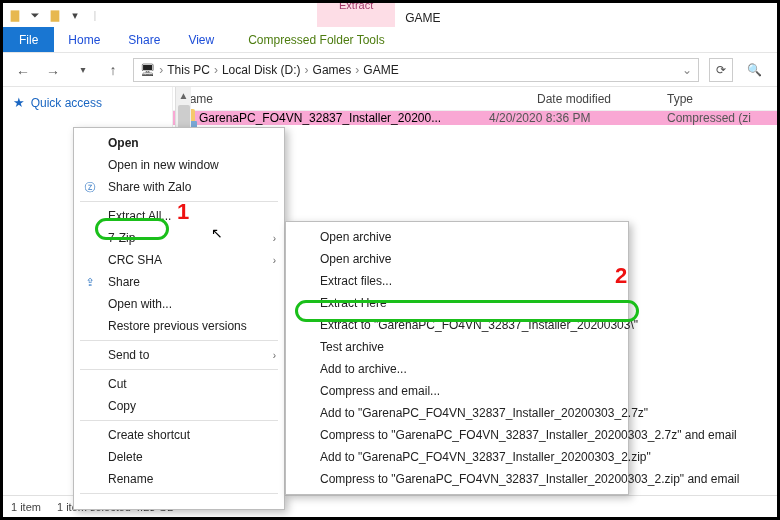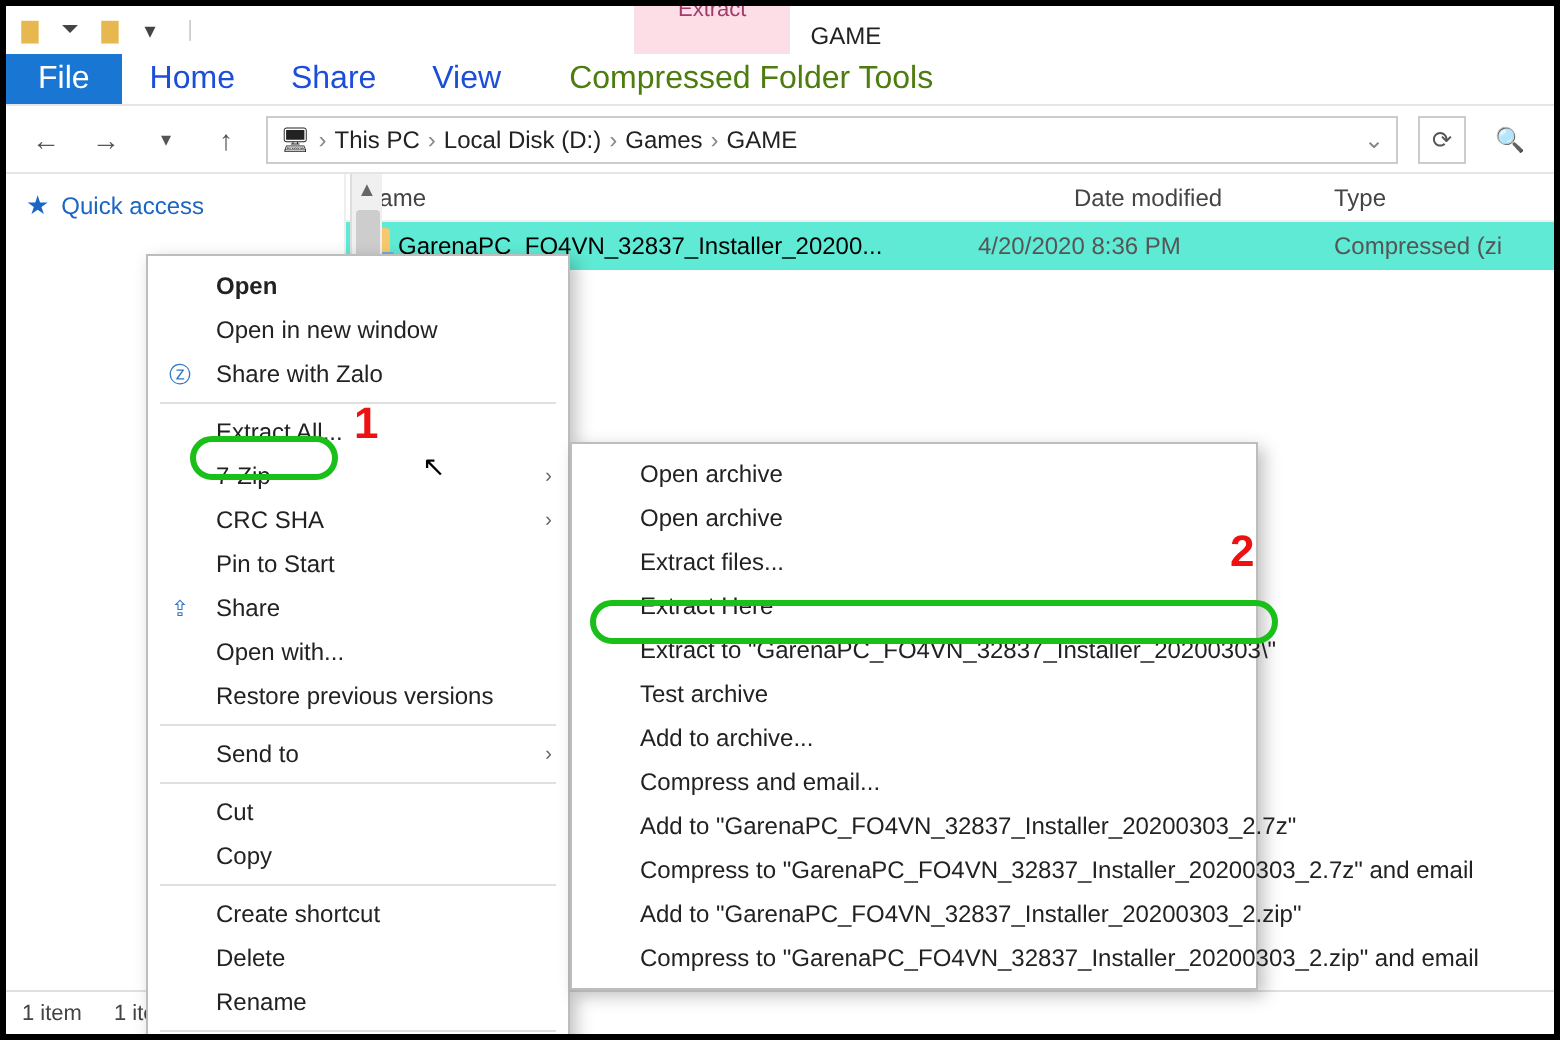--- a/index.html
+++ b/index.html
@@ -3,39 +3,39 @@
 <meta charset="utf-8">
 <style>
   * { box-sizing: border-box; margin: 0; padding: 0; font-family: "Segoe UI", Arial, sans-serif; }
   body { background: #fff; width: 780px; height: 520px; overflow: hidden; border: 3px solid #000; position: relative; }
   .titlebar { height: 24px; background: #fff; display: flex; align-items: center; padding: 0 4px; gap: 4px; font-size: 11px; }
   .titlebar .qat { display: flex; align-items: center; gap: 4px; }
   .titlebar .qat-icon { width: 16px; height: 16px; display: flex; align-items: center; justify-content: center; color: #444; font-size: 11px; }
   .tab-context { margin-left: 210px; display: flex; align-items: flex-end; height: 100%; gap: 10px; }
   .tab-context .extract-tab { background: #fddde6; color: #a33a6b; padding: 16px 22px; font-size: 11px; }
   .tab-context .win-title { font-size: 12px; color: #222; padding-bottom: 2px; }
-  .ribbon-tabs { height: 26px; background: #fff; display: flex; align-items: center; border-bottom: 1px solid #e5e5e5; font-size: 16px; }
+  .ribbon-tabs { height: 26px; background: #fff; display: flex; align-items: center; border-bottom: 1px solid #e5e5e5; font-size: 12px; }
   .ribbon-tabs .file-tab { background: #1976d2; color: #fff; padding: 0 16px; height: 100%; display: flex; align-items: center; }
   .ribbon-tabs .tab { padding: 0 14px; height: 100%; display: flex; align-items: center; color: #1d4ed8; }
   .ribbon-tabs .tool-tab { padding: 0 14px; color: #4d7c0f; }
   .navrow { height: 34px; display: flex; align-items: center; padding: 0 10px; gap: 10px; border-bottom: 1px solid #e5e5e5; }
   .nav-btn { width: 20px; height: 20px; display: flex; align-items: center; justify-content: center; color: #555; font-size: 14px; }
   .breadcrumb { flex: 1; border: 1px solid #ccc; height: 24px; display: flex; align-items: center; padding: 0 6px; font-size: 12px; gap: 4px; color: #222; }
   .breadcrumb .sep { color: #888; }
   .circ-btn { width: 24px; height: 24px; border: 1px solid #ccc; display: flex; align-items: center; justify-content: center; font-size: 12px; color: #555; }
   .content { display: flex; height: calc(100% - 24px - 26px - 34px - 22px); position: relative; }
   .sidebar { width: 170px; padding: 8px 10px; font-size: 12px; color: #222; border-right: 1px solid #eee; }
   .sidebar .qa { display: flex; align-items: center; gap: 6px; color: #1a66c2; }
   .qa-star { color: #1a66c2; font-size: 13px; }
   .listarea { flex: 1; display: flex; flex-direction: column; position: relative; }
   .list-header { display: flex; font-size: 12px; color: #444; border-bottom: 1px solid #eee; height: 24px; align-items: center; }
   .col-name { flex: 1; padding-left: 8px; }
   .col-date { width: 130px; }
   .col-type { width: 110px; }
-  .file-row { display: flex; align-items: center; height: 24px; font-size: 12px; background: #5eead4; }
+  .file-row { display: flex; align-items: center; height: 14px; font-size: 12px; background: #f9a8d4; }
   .file-row .ficon { width: 18px; height: 18px; margin: 0 4px; background: #f5c96b; border-radius: 2px; position: relative; }
   .file-row .ficon::after { content:""; position:absolute; right:-2px; bottom:-2px; width:8px; height:8px; background:#7aa8d6; border-radius:1px; }
   .file-row .fname { flex:1; overflow:hidden; white-space:nowrap; text-overflow:ellipsis; }
   .file-row .fdate { width:130px; color:#555; }
   .file-row .ftype { width:110px; color:#555; overflow:hidden; white-space:nowrap; text-overflow:ellipsis;margin-left:48px;}
   .scrollbar { position:absolute; right:338px; top:0; width:16px; height:100%; background:#f0f0f0; border-left:1px solid #ddd; display:flex; flex-direction:column; align-items:center; }
   .scroll-arrow { height:16px; width:100%; display:flex; align-items:center; justify-content:center; font-size:10px; color:#666; }
   .scroll-thumb { width:12px; height:38px; background:#cdcdcd; border-radius:2px; margin-top:2px; }
 
   .ctxmenu { position:absolute; background:#fff; border:1px solid #bdbdbd; box-shadow:3px 3px 8px rgba(0,0,0,.25); font-size:12px; color:#222; padding:4px 0; }
@@ -148,23 +148,20 @@
     </div>
   <div class="item">
       <span>7-Zip</span>
       <span class="subarrow">›</span>
     </div>
   <div class="item">
       <span>CRC SHA</span>
       <span class="subarrow">›</span>
     </div>
   <div class="item">
-      <span>Pin to Start</span>
-    </div>
-  <div class="item">
       <span class="miconslot">⇪</span>
       <span>Share</span>
     </div>
   <div class="item">
       <span>Open with...</span>
     </div>
   <div class="item">
       <span>Restore previous versions</span>
     </div>
   <div class="sep"></div>

